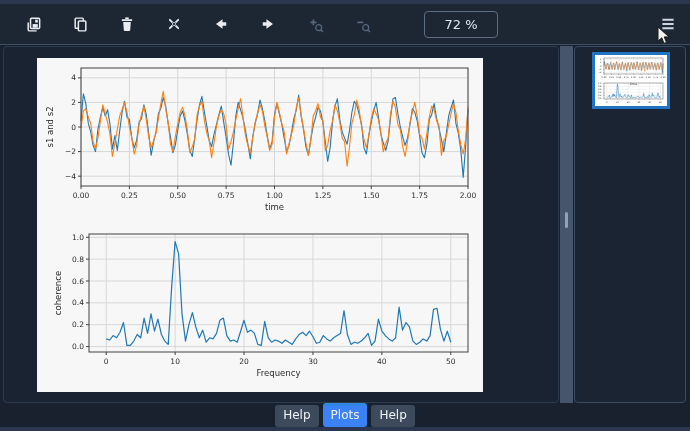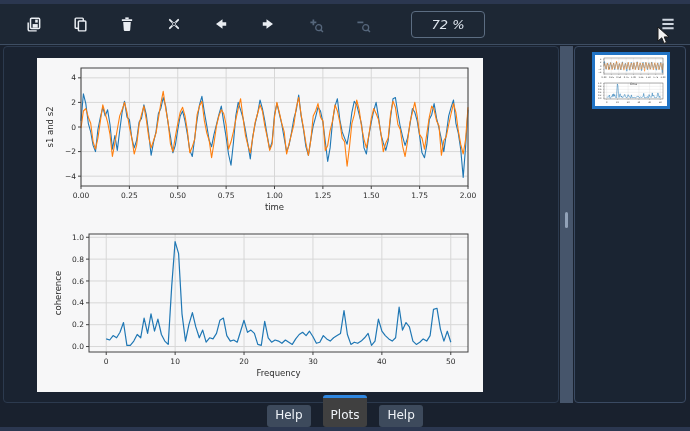--- a/index.html
+++ b/index.html
@@ -8,41 +8,41 @@
   .strip{position:absolute;left:0;right:0;background:#2b3750;}
   #top-strip{top:0;height:4px;}
   #bottom-strip{top:427px;height:4px;}
   
   #toolbar{position:absolute;top:4px;left:0;right:0;height:41px;background:#1d2734;
            border-bottom:1px solid #3e4e63;display:flex;align-items:center;
            padding-left:19px;box-sizing:border-box;}
   .tbtn{width:28px;height:28px;margin-right:19px;display:flex;align-items:center;
         justify-content:center;background:transparent;border:none;padding:0;cursor:pointer;}
   .tbtn svg{display:block;}
-  #zoom-display{margin-left:16px;width:72px;height:25px;border:1px solid #5c6d82;
+  #zoom-display{margin-left:29px;width:72px;height:25px;border:1px solid #5c6d82;
         border-radius:4px;color:#dfe6ee;font-size:13px;display:flex;align-items:center;
-        justify-content:center;background:transparent;font-style:italic;}
+        justify-content:center;background:transparent;}
   #options-btn{margin-left:auto;margin-right:8px;}
   
   #plots-pane{position:absolute;left:3px;top:46px;width:556px;height:357px;
         background:#1a2331;border:1px solid #2c3a4e;border-radius:4px;box-sizing:border-box;}
   #splitter{position:absolute;left:560px;top:46px;width:13px;height:357px;
         background:#46556b;display:flex;align-items:center;justify-content:center;}
   #splitter-handle{width:3px;height:16px;background:#92a2b8;border-radius:2px;margin-top:-10px;}
   #thumbs-pane{position:absolute;left:574px;top:46px;width:112px;height:357px;
         background:#1a2432;border:1px solid #3a4a62;border-radius:4px;box-sizing:border-box;}
   #figure-canvas{position:absolute;left:33px;top:11px;width:446px;height:334px;background:#f7f7f8;}
   #thumb{position:absolute;left:17px;top:5px;width:72px;height:51px;background:#ffffff;
         border:3px solid #2173c4;cursor:pointer;}
   
   #tab-bar{position:absolute;left:0;right:0;top:404px;height:23px;display:flex;
-        justify-content:center;align-items:flex-end;gap:12px;}
+        justify-content:center;align-items:flex-end;gap:4px;}
   .tab{background:#3d4a5c;color:#eef2f7;font-size:12px;padding:3px 8px 5px 8px;
         border:none;border-radius:3px;cursor:pointer;font-family:"DejaVu Sans",sans-serif;}
-  .tab.active{background:#404040;border-top:3px solid #2f87e1;padding-top:10px;}
+  .tab.active{background:#3b82f6;border-top:3px solid #2f87e1;padding-top:2px;}
   #cursor{position:absolute;left:657px;top:26px;pointer-events:none;}
 </style>
 </head>
 <body>
 
 <div id="top-strip" class="strip"></div>
 
 <div id="toolbar">
   <button class="tbtn">
     <svg width="17" height="17" viewBox="0 0 16 16">

